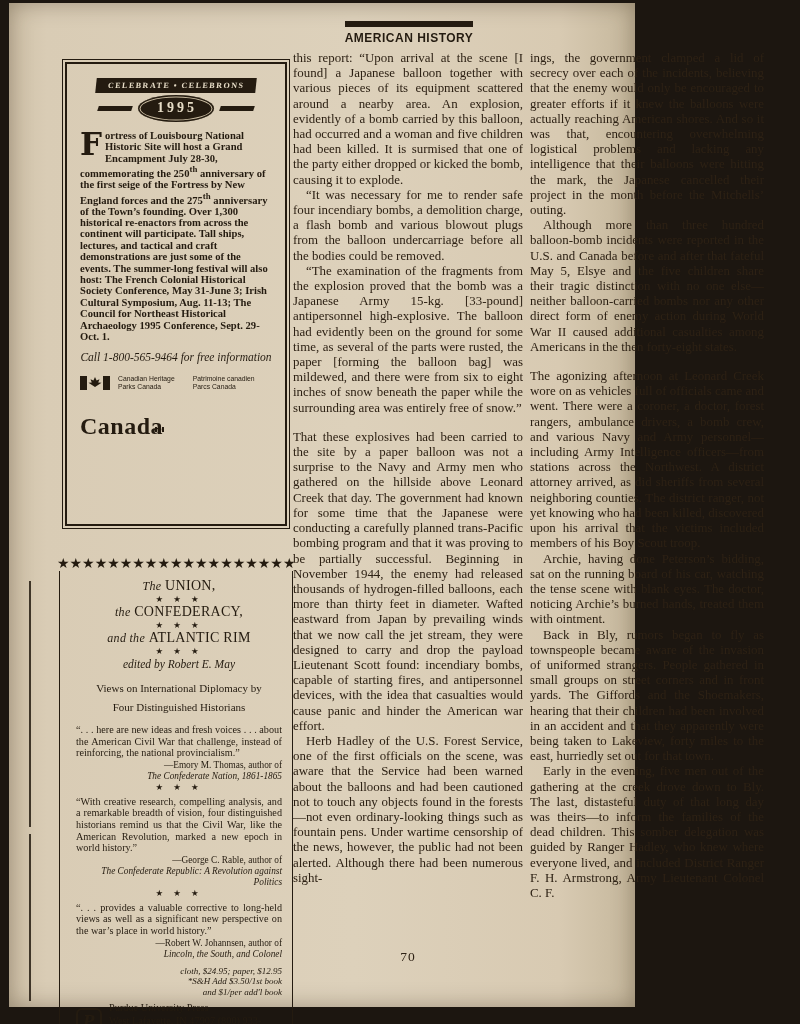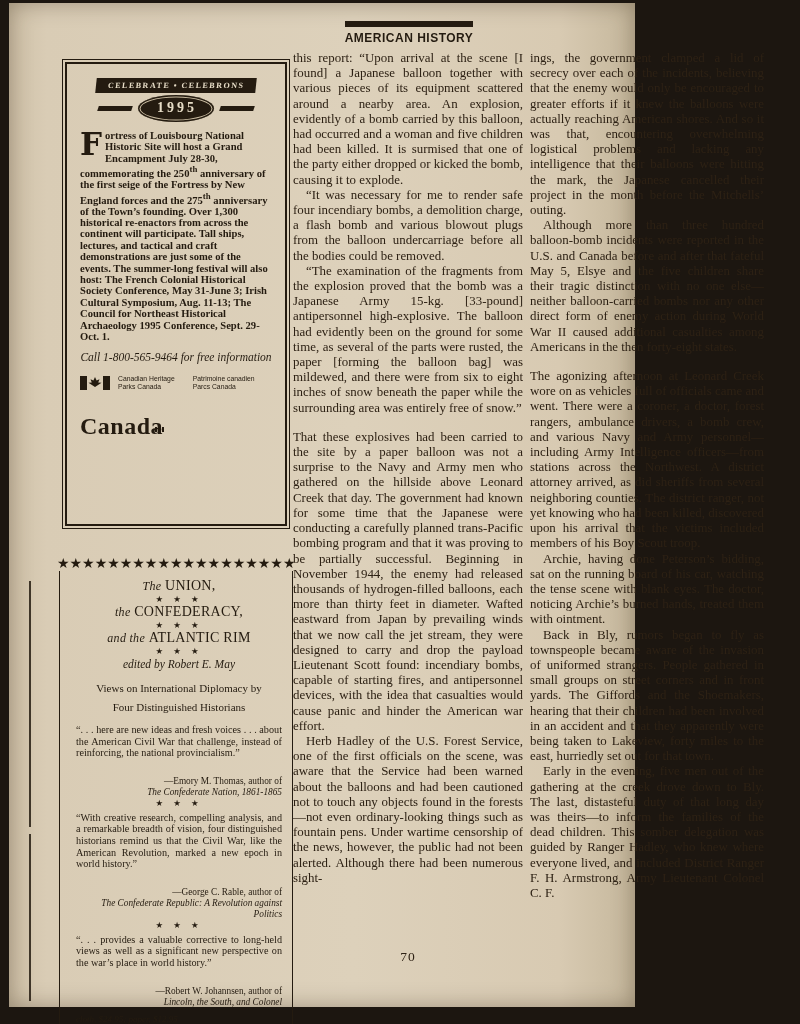--- a/index.html
+++ b/index.html
@@ -103,24 +103,24 @@
   .ad2-titles{text-align:center;}
   .t-line{font-size:13.5px;line-height:15px;letter-spacing:.3px;}
   .t-line .lead{font-style:italic;font-size:12px;}
   .t-caps{font-size:14px;}
   .star-sep{font-size:8.5px;letter-spacing:4px;line-height:10px;color:#241b10;text-align:center;}
   .edited{font-style:italic;font-size:11.5px;line-height:14px;text-align:center;margin-top:1px;}
   .ad2-subtitle{
     text-align:center;font-size:11px;line-height:19px;margin:8px 0 7px 0;white-space:pre-line;
   }
   .quote{font-size:10.2px;line-height:11.6px;text-align:justify;margin-top:4px;}
-  .attrib{font-size:9.3px;line-height:11px;text-align:right;margin-top:17px;}
+  .attrib{font-size:9.3px;line-height:11px;text-align:right;margin-top:1px;}
   .attrib .work{font-style:italic;}
   .price{
-    font-style:italic;font-size:9px;line-height:10.5px;text-align:left;
+    font-style:italic;font-size:9px;line-height:10.5px;text-align:right;
     margin-top:6px;white-space:pre-line;
   }
   .pub-row{display:flex;align-items:center;gap:7px;margin-top:5px;}
   .pub-logo{
     flex:0 0 auto;width:22px;height:22px;border:2px solid #241b10;
     border-radius:6px 6px 6px 1px;display:flex;align-items:center;justify-content:center;
     font-family:"DejaVu Serif",serif;font-style:italic;font-weight:700;font-size:15px;
   }
   .pub-text{font-size:10.3px;line-height:12.5px;white-space:pre-line;}
 </style>

